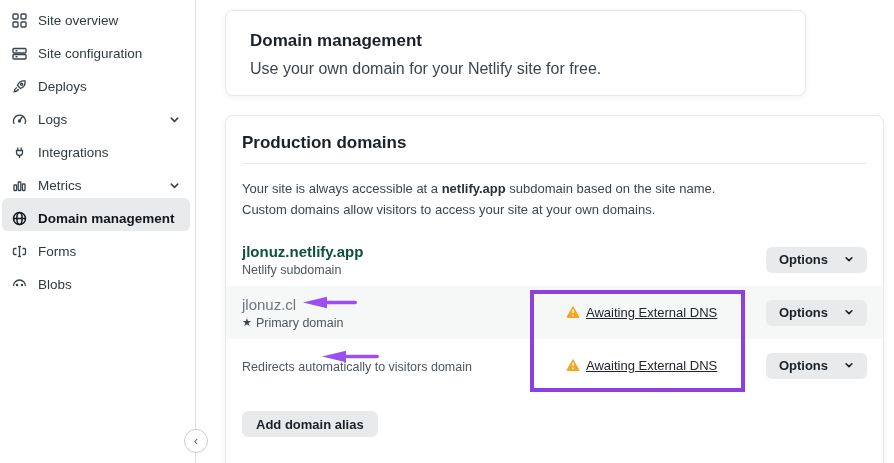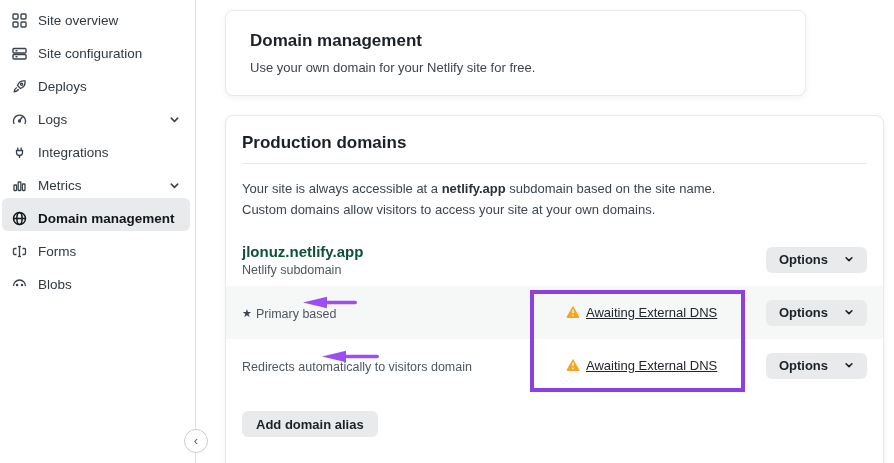--- a/index.html
+++ b/index.html
@@ -30,21 +30,21 @@
   .side-chev { margin-left: auto; display: flex; }
   
   .main { position: absolute; left: 197px; top: 0; right: 0; bottom: 0; background: #fff; }
   .card {
     position: absolute; background: #fff;
     border: 1px solid #e7e9eb; border-radius: 8px;
     box-shadow: 0 2px 6px rgba(20,30,40,0.06);
   }
   .card-header { left: 28px; top: 10px; width: 581px; height: 86px; padding: 20px 24px; }
   .card-header h1 { font-size: 17px; font-weight: 700; color: #1b2127; margin-bottom: 9px; }
-  .card-header p { font-size: 13px; color: #3b454e; }
+  .card-header p { font-size: 16px; color: #3b454e; }
   .card-prod { left: 28px; top: 115px; width: 659px; height: 400px; padding-top: 17px; }
   .card-prod h2 { font-size: 17px; font-weight: 700; color: #1b2127; padding: 0 16px; }
   .prod-divider { border: none; border-top: 1px solid #e7e9eb; margin: 10px 16px 0 16px; }
   .prod-desc { font-size: 13px; line-height: 21px; color: #3b454e; margin: 14px 16px 0 16px; max-width: 516px; }
   .prod-desc b { font-weight: 700; color: #2a3138; }
   .rows { margin-top: 13px; }
   .drow { height: 53px; display: flex; align-items: center; padding: 0 16px; }
   .drow.striped { background: #f6f7f7; }
   .cell-domain { width: 324px; }
   .domain-name { font-size: 15px; line-height: 18px; }
@@ -233,23 +233,24 @@
             <span>
               <svg width="10" height="10" viewBox="0 0 12 12" fill="none" stroke="#1b2127" stroke-width="1.9" stroke-linecap="round" stroke-linejoin="round">
                   <path d="M2.5 4.5 L6 8 L9.5 4.5"></path>
                 </svg>
             </span>
           </button>
         </div>
 
         <div class="drow striped">
           <div class="cell-domain">
+            <div class="domain-name domain-gray">jlonuz.cl</div>
             <div class="domain-sub">
               <span class="star">★</span>
-              <span>Primary based</span>
+              <span>Primary domain</span>
             </div>
           </div>
           <div class="cell-status">
             <span>
               <svg width="14" height="13" viewBox="0 0 14 13">
                   <path d="M7 0.8 L13.2 11.6 a0.9 0.9 0 0 1 -0.8 1.4 H1.6 a0.9 0.9 0 0 1 -0.8 -1.4 Z" fill="#f5a623"></path>
                   <rect x="6.3" y="4.2" width="1.4" height="4" rx="0.7" fill="#fff"></rect>
                   <circle cx="7" cy="10.3" r="0.85" fill="#fff"></circle>
                 </svg>
             </span>

